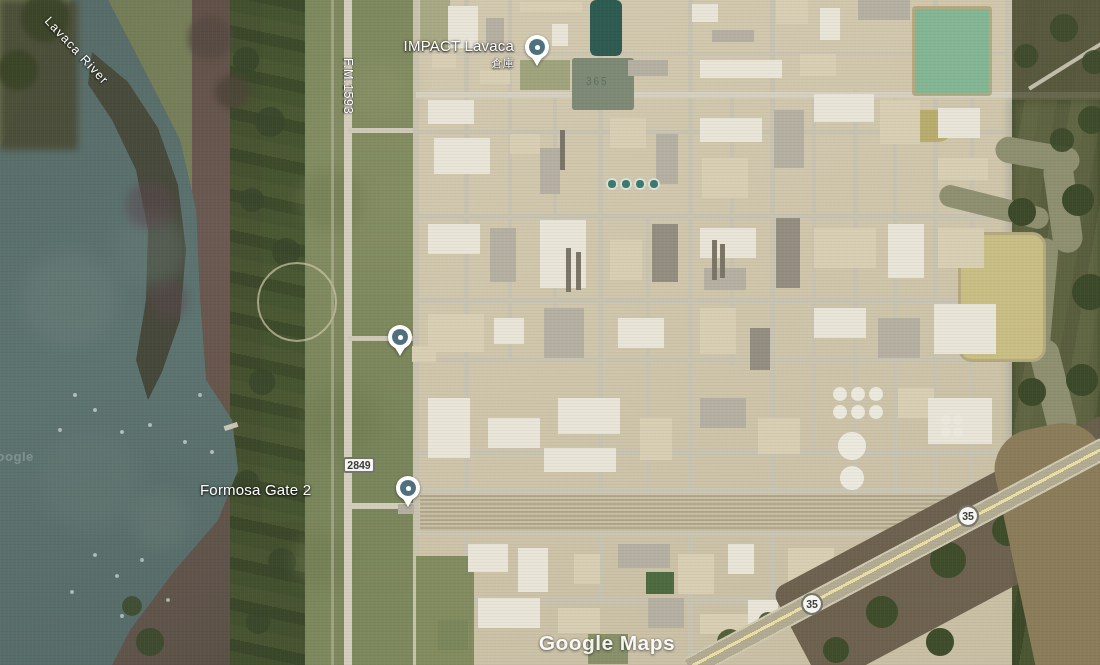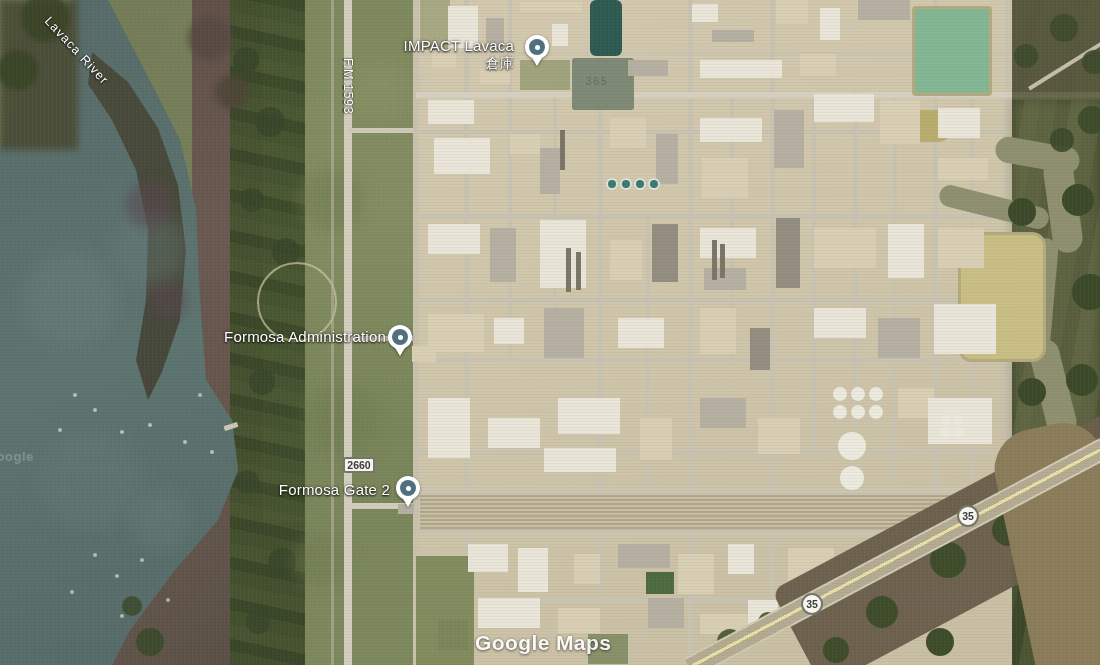--- a/index.html
+++ b/index.html
@@ -41,23 +41,23 @@
   
   #noise{inset:0;pointer-events:none;
     background:
       repeating-linear-gradient(0deg, rgba(0,0,0,.035) 0 1px, transparent 1px 3px),
       repeating-linear-gradient(90deg, rgba(255,255,255,.025) 0 1px, transparent 1px 4px);
   }
   
   .map-label{position:absolute;color:#fff;font-size:15px;font-weight:500;letter-spacing:.2px;
     text-shadow:0 1px 2px rgba(0,0,0,.9),0 0 3px rgba(0,0,0,.65);line-height:19px;white-space:nowrap}
   #lbl-impact{left:330px;top:36px;width:184px;text-align:right}
-  #lbl-impact .sub{font-size:14px;line-height:16px}
+  #lbl-impact .sub{font-size:11px;line-height:16px}
   #lbl-admin{left:150px;top:327px;width:236px;text-align:right}
-  #lbl-gate2{left:200px;top:480px;width:190px;text-align:right}
+  #lbl-gate2{left:200px;top:480px;width:190px;text-align:left}
   .road-label{position:absolute;color:#fff;font-size:12.5px;font-weight:500;
     text-shadow:0 1px 2px rgba(0,0,0,.85),0 0 2px rgba(0,0,0,.6);letter-spacing:.6px;white-space:nowrap}
   #lbl-fm1593{left:341px;top:58px;writing-mode:vertical-rl}
   #lbl-river{left:52px;top:14px;transform:rotate(47deg);transform-origin:0 0;letter-spacing:1.2px}
   #lbl-basin{position:absolute;left:586px;top:76px;font-size:10px;color:#46584c;opacity:.55;letter-spacing:2px}
   
   .pin{position:absolute;width:24px;height:31px;filter:drop-shadow(0 1px 1.5px rgba(0,0,0,.45))}
   .pin .head{position:absolute;left:0;top:0;width:24px;height:24px;background:#fff;border-radius:50%}
   .pin .tail{position:absolute;left:6px;top:21px;width:12px;height:10px;background:#fff;clip-path:polygon(0 0,100% 0,50% 100%)}
   .pin .inner{position:absolute;left:4px;top:4px;width:16px;height:16px;border-radius:50%;background:#50707e}
@@ -67,21 +67,21 @@
   #pin-gate2{left:396px;top:476px}
   
   .shield-rect{position:absolute;width:32px;height:16px;background:#f7f5ef;border:2px solid #75756b;border-radius:3px;
     box-sizing:border-box;color:#3c3c3c;font-size:10.5px;font-weight:700;text-align:center;line-height:12px}
   #shield-fm{left:343px;top:457px}
   .shield-circle{position:absolute;width:22px;height:22px;background:#f7f5ef;border:2px solid #75756b;border-radius:50%;
     box-sizing:border-box;color:#3c3c3c;font-size:10.5px;font-weight:700;text-align:center;line-height:18px}
   #shield-35a{left:957px;top:505px}
   #shield-35b{left:801px;top:593px}
   
-  #wm-main{position:absolute;left:475px;top:631px;width:200px;text-align:left;color:#fdfdfd;
+  #wm-main{position:absolute;left:475px;top:631px;width:200px;text-align:right;color:#fdfdfd;
     font-size:21px;font-weight:700;letter-spacing:.4px;opacity:.92;
     text-shadow:0 1px 3px rgba(0,0,0,.55),0 0 2px rgba(0,0,0,.35)}
   #wm-corner{position:absolute;left:-14px;top:449px;color:#e8eeea;font-size:13px;font-weight:700;opacity:.25;letter-spacing:.5px}
 </style>
 </head>
 <body>
 
 <div id="map">
 
   <div class="layer" id="base"></div>
@@ -302,30 +302,29 @@
       <div class="f hwy" style="left: 662px; top: 547px; width: 470px; height: 22px; transform: rotate(-27.9deg);"></div>
     </div>
 
   <div class="layer" id="noise"></div>
 
   <div id="lbl-basin">365</div>
 
   <div class="road-label" id="lbl-river">Lavaca River</div>
   <div class="road-label" id="lbl-fm1593">F.M.1593</div>
 
-  <div class="shield-rect" id="shield-fm">2660</div>
+  <div class="shield-rect" id="shield-fm">2849</div>
   <div class="shield-circle" id="shield-35a">35</div>
   <div class="shield-circle" id="shield-35b">35</div>
 
   <div class="map-label" id="lbl-impact">
     <div>IMPACT Lavaca</div>
     <div class="sub">倉庫</div>
   </div>
   <div class="map-label" id="lbl-admin">
-    <div>Formosa Administration</div>
   </div>
   <div class="map-label" id="lbl-gate2">
     <div>Formosa Gate 2</div>
   </div>
 
   <div class="pin" id="pin-impact">
     <div class="head"></div>
     <div class="tail"></div>
     <div class="inner" style="background: rgb(80, 112, 126);"></div>
     <div class="dot"></div>

